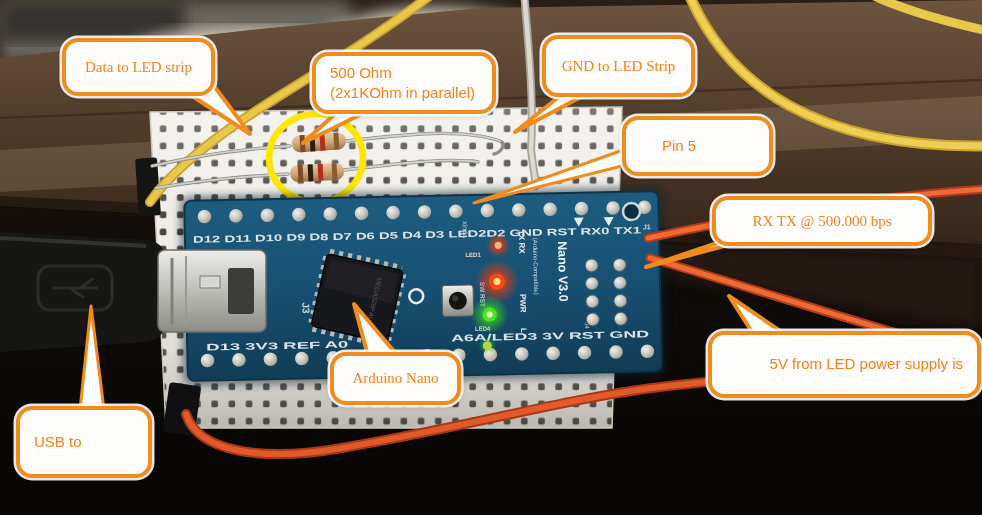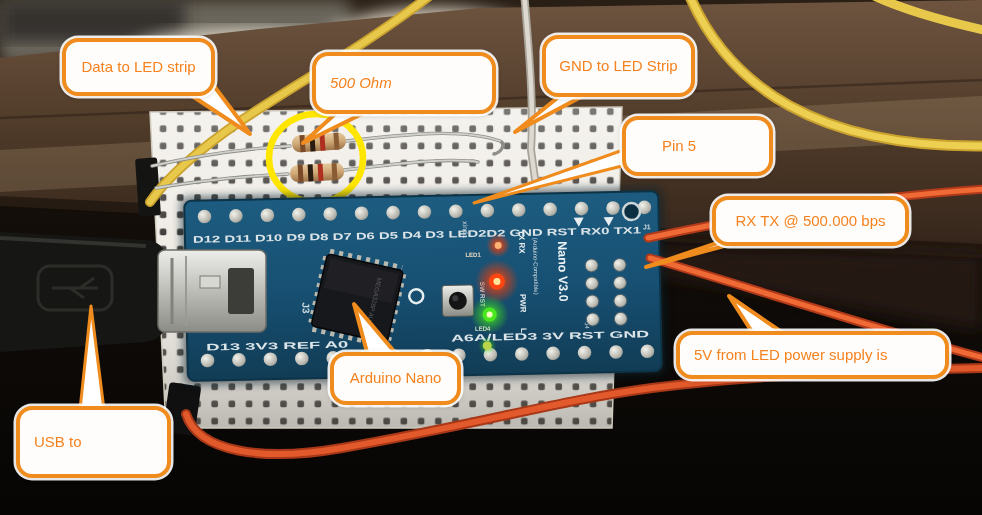--- a/index.html
+++ b/index.html
@@ -3,30 +3,30 @@
 <meta charset="utf-8">
 <style>
   html,body{margin:0;padding:0;background:#000;}
   .scene{position:relative;width:982px;height:515px;overflow:hidden;background:#0a0807;
          font-family:"Liberation Sans",sans-serif;}
   .scene svg{position:absolute;left:0;top:0;}
   .callout{position:absolute;box-sizing:border-box;background:#fffdfb;border:4px solid #ef8c1d;
            border-radius:16px;color:#f5821e;font:15px/1.35 "Liberation Sans",sans-serif;
            display:flex;flex-direction:column;justify-content:center;padding:6px 14px;
            box-shadow:0 0 0 2.5px rgba(255,255,255,.9),0 1px 5px rgba(0,0,0,.35);}
-  .callout.center{align-items:center;text-align:center;}
+  .callout.center{align-items:center;text-align:center;font-family:Liberation Serif, serif;}
   .callout .ln{white-space:nowrap;}
   #c-data{left:62px;top:38px;width:153px;height:58px;}
-  #c-res{left:312px;top:52px;width:184px;height:62px;font-style:italic;}
+  #c-res{left:312px;top:52px;width:184px;height:62px;}
   #c-gnd{left:542px;top:35px;width:153px;height:62px;justify-content:center;}
   #c-pin5{left:622px;top:116px;width:151px;height:60px;padding-left:36px;}
-  #c-rxtx{left:712px;top:196px;width:197px;height:50px;}
-  #c-5v{left:676px;top:331px;width:273px;height:48px;}
+  #c-rxtx{left:712px;top:196px;width:220px;height:50px;}
+  #c-5v{left:708px;top:331px;width:273px;height:67px;text-align:right;}
   #c-nano{left:330px;top:352px;width:131px;height:53px;}
-  #c-usb{left:16px;top:406px;width:155px;height:72px;}
+  #c-usb{left:16px;top:406px;width:136px;height:72px;}
 </style>
 </head>
 <body>
 
 <div class="scene">
 
 <svg width="982" height="515" viewBox="0 0 982 515">
   <defs>
     <linearGradient id="bgGrad" x1="0" y1="0" x2="0" y2="1">
       <stop offset="0" stop-color="#2a1f15"></stop>
@@ -287,20 +287,21 @@
     <polygon points="368,356 398,356 354,304"></polygon>
     <polygon points="80,410 104,410 91,306" stroke-width="3"></polygon>
   </g>
 </svg>
 
 <div class="callout center" id="c-data">
   <div class="ln">Data to LED strip</div>
 </div>
 <div class="callout" id="c-res">
   <div class="ln">500 Ohm</div>
+  <div class="ln">(2x1KOhm in parallel)</div>
 </div>
 <div class="callout center" id="c-gnd">
   <div class="ln">GND to LED Strip</div>
 </div>
 <div class="callout" id="c-pin5">
   <div class="ln">Pin 5</div>
 </div>
 <div class="callout center" id="c-rxtx">
   <div class="ln">RX TX @ 500.000 bps</div>
 </div>

